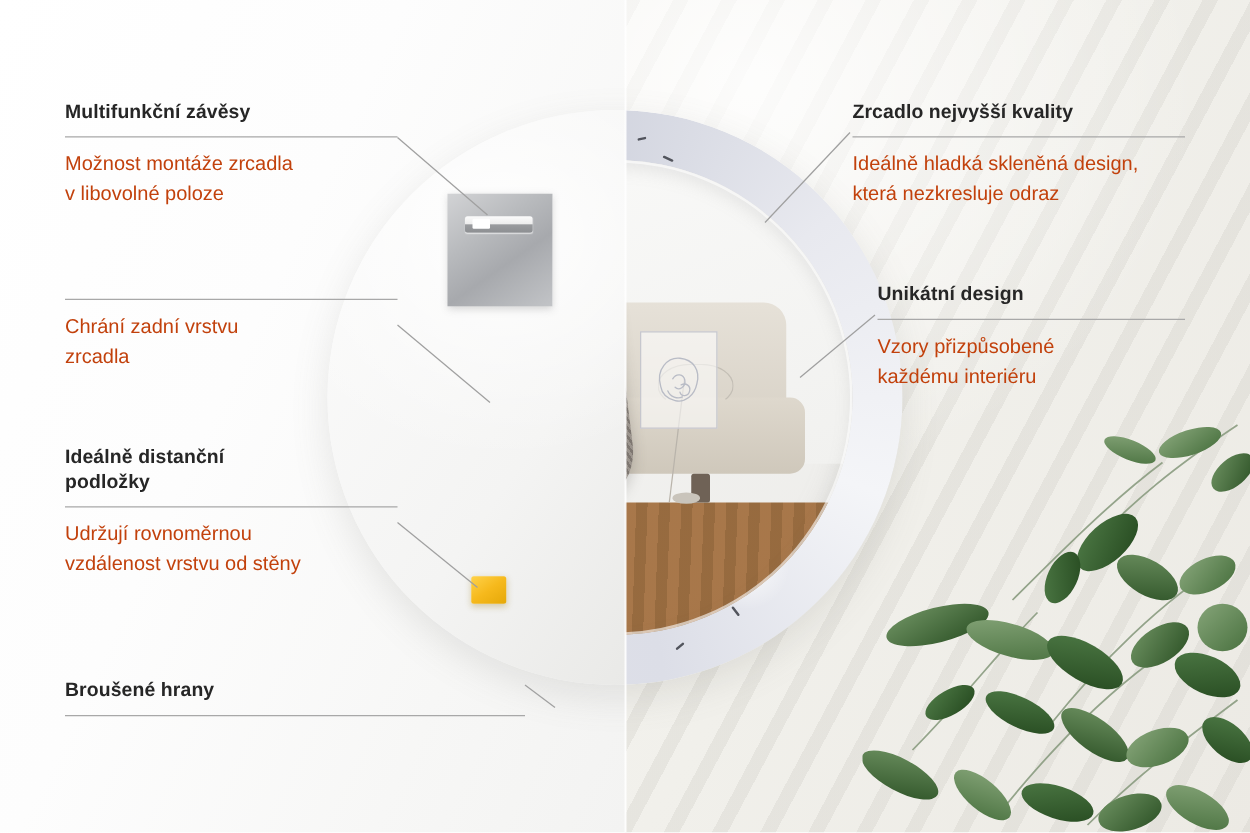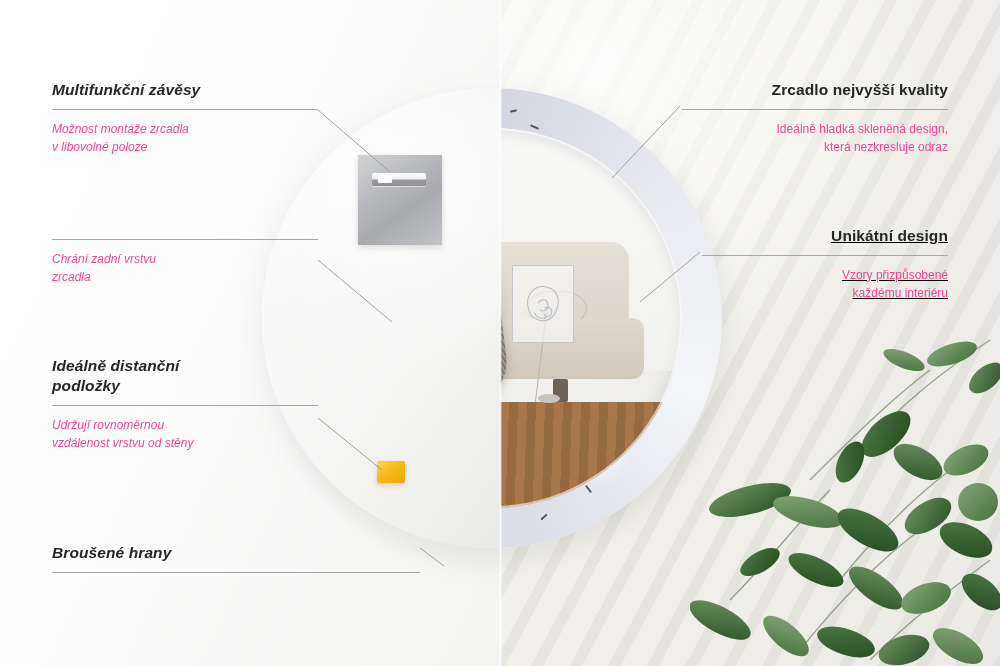--- a/index.html
+++ b/index.html
@@ -135,24 +135,24 @@
   
   .callout { position:absolute; }
   .callout h3 {
     font-size:15.5px; font-weight:bold; color:#262626; letter-spacing:.1px;
     line-height:1.28; white-space:pre-line;
   }
   .callout .rule {
     height:1px; background:#a8a8a8; margin:9px 0 10px 0;
   }
   .callout p {
-    font-size:12px; color:#ec4899; line-height:1.5; white-space:pre-line;
-  }
-  .callout.left { text-align:left;font-style:italic; }
-  .callout.right { text-align:right; }
+    font-size:16px; color:#c2410c; line-height:1.5; white-space:pre-line;
+  }
+  .callout.left { text-align:left; }
+  .callout.right { }
 
   
   .leaders { position:absolute; inset:0; width:1000px; height:666px; pointer-events:none; }
 </style>
 </head>
 <body>
 
 <div id="stage">
 
   <div class="bg-left"></div>
@@ -308,20 +308,20 @@
     <div class="rule"></div>
   </div>
 
   <div class="callout right" style="left:682px;top:80px;width:266px;">
     <h3>Zrcadlo nejvyšší kvality</h3>
     <div class="rule"></div>
     <p>Ideálně hladká skleněná design,
 která nezkresluje odraz</p>
   </div>
 
-  <div class="callout right" style="left:702px;top:226px;width:246px;text-decoration:underline;">
+  <div class="callout right" style="left:702px;top:226px;width:246px;">
     <h3>Unikátní design</h3>
     <div class="rule"></div>
     <p>Vzory přizpůsobené
 každému interiéru</p>
   </div>
 
 </div>
 
 </body></html>

